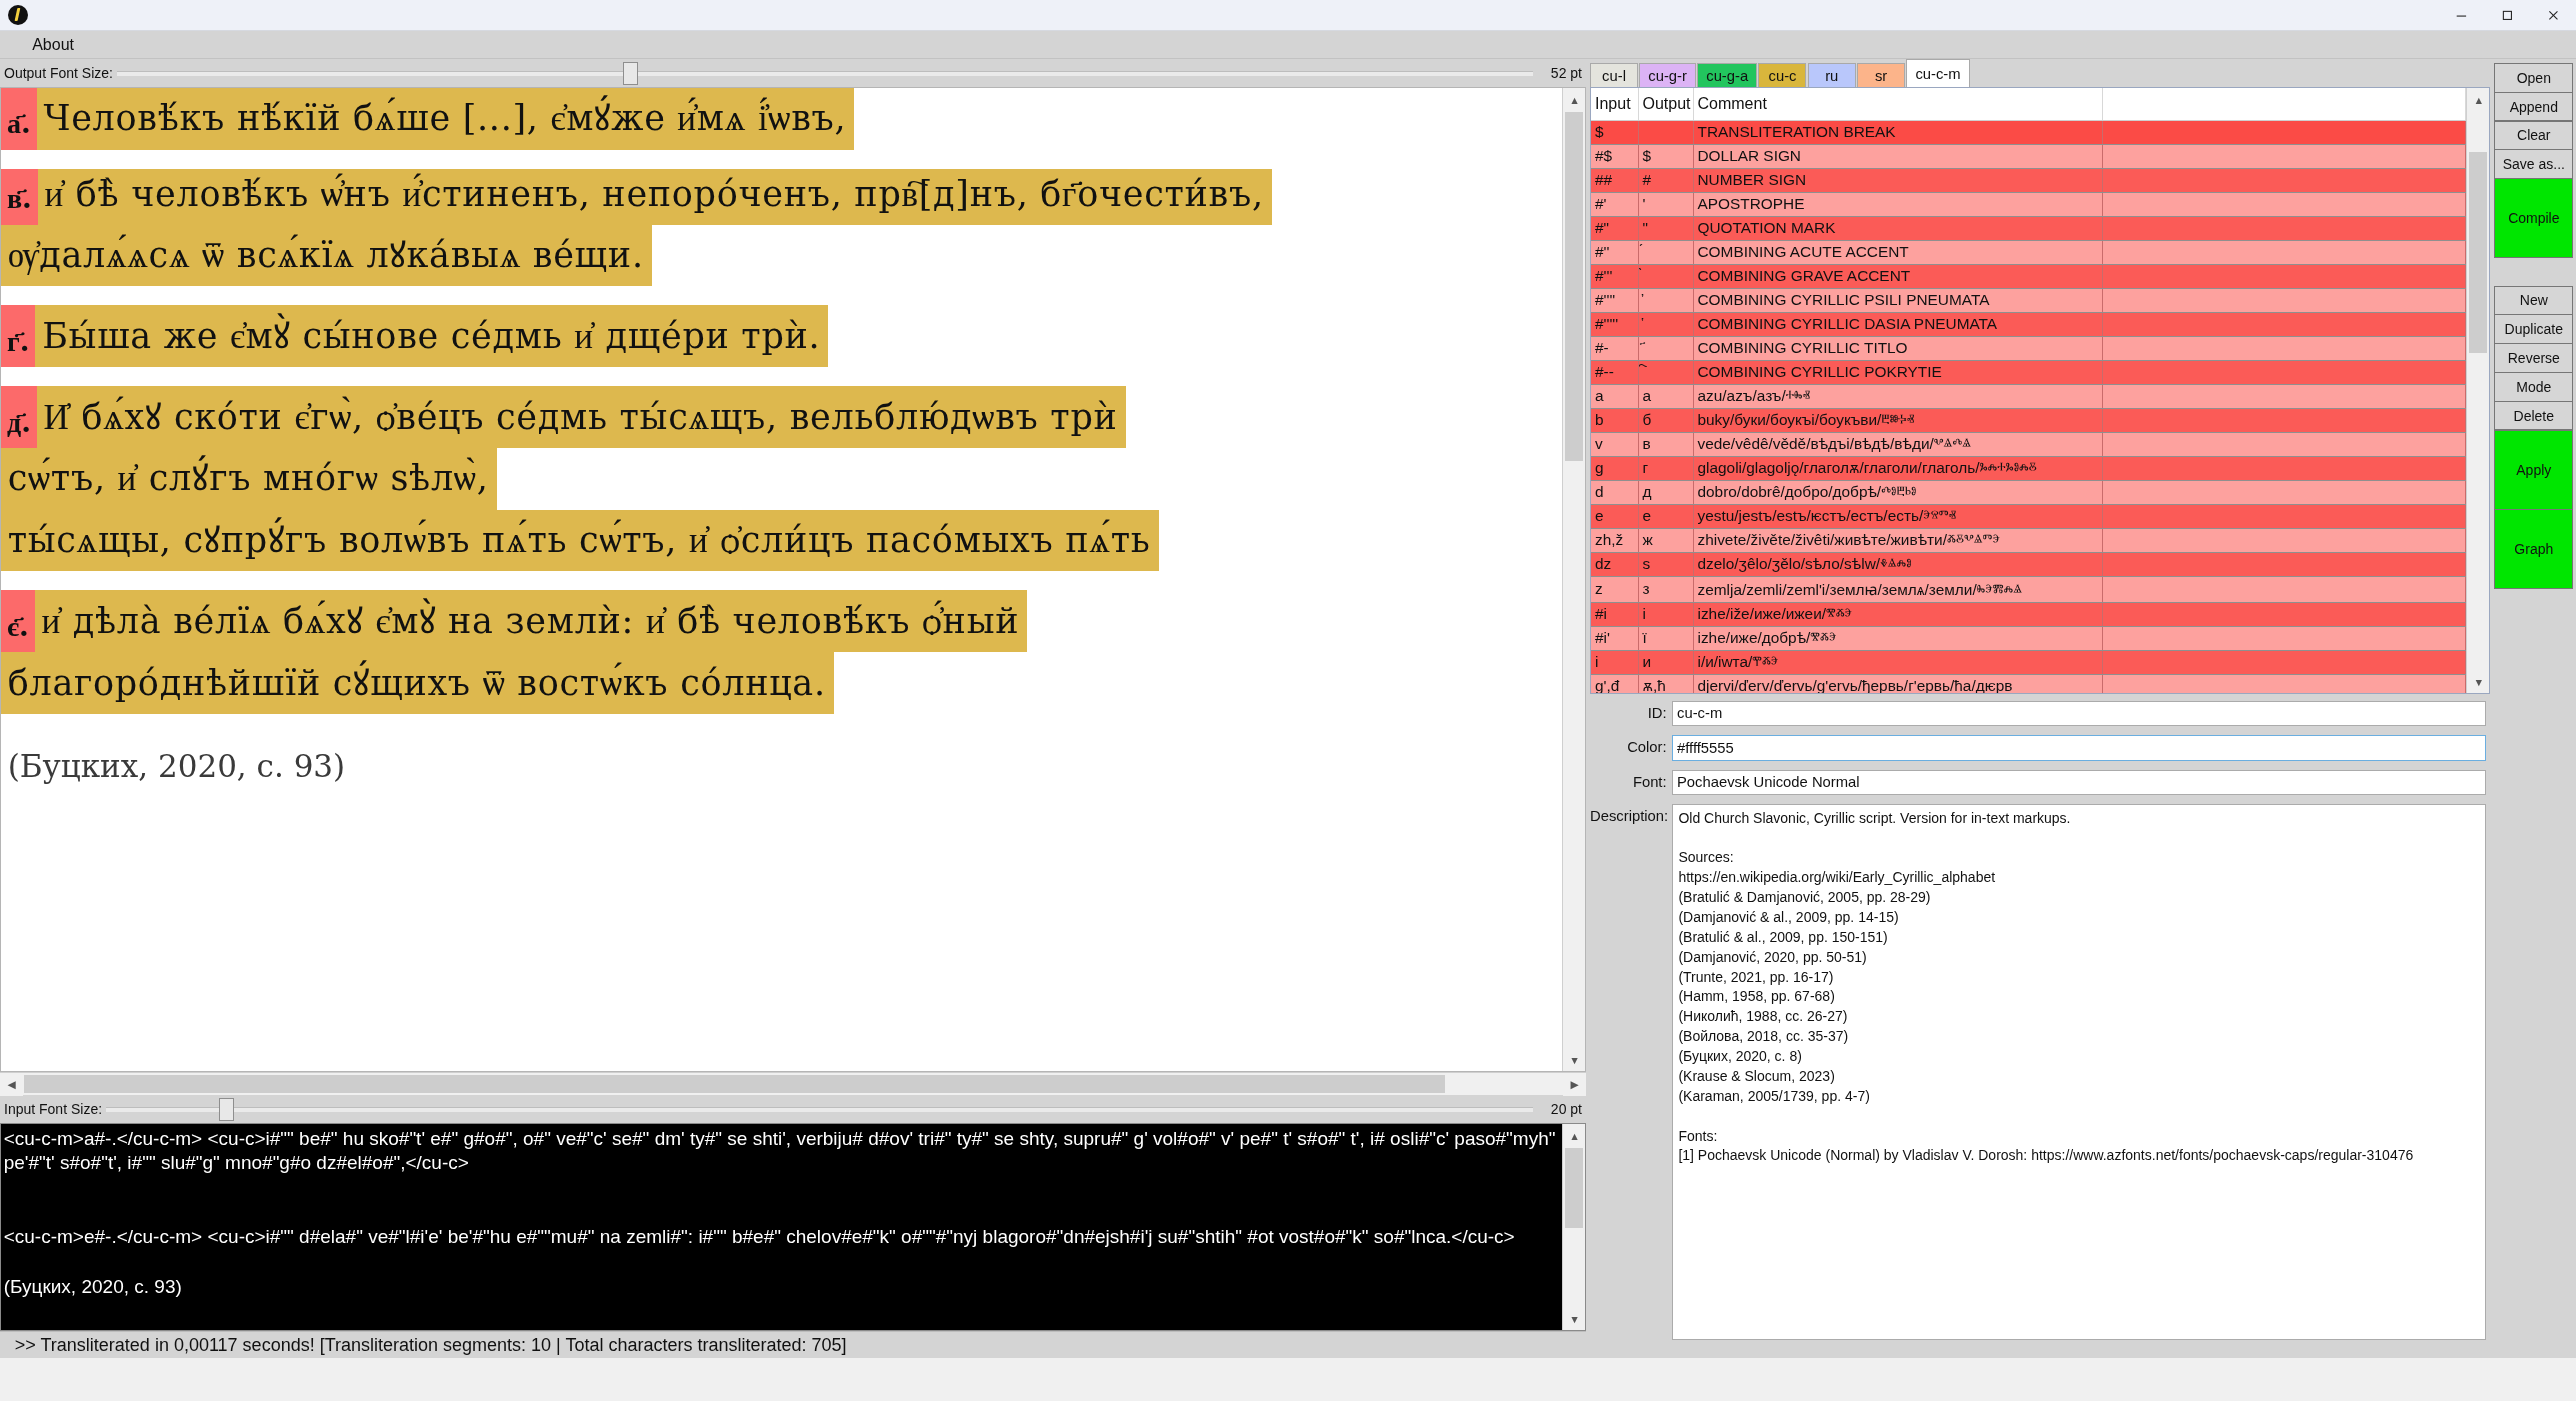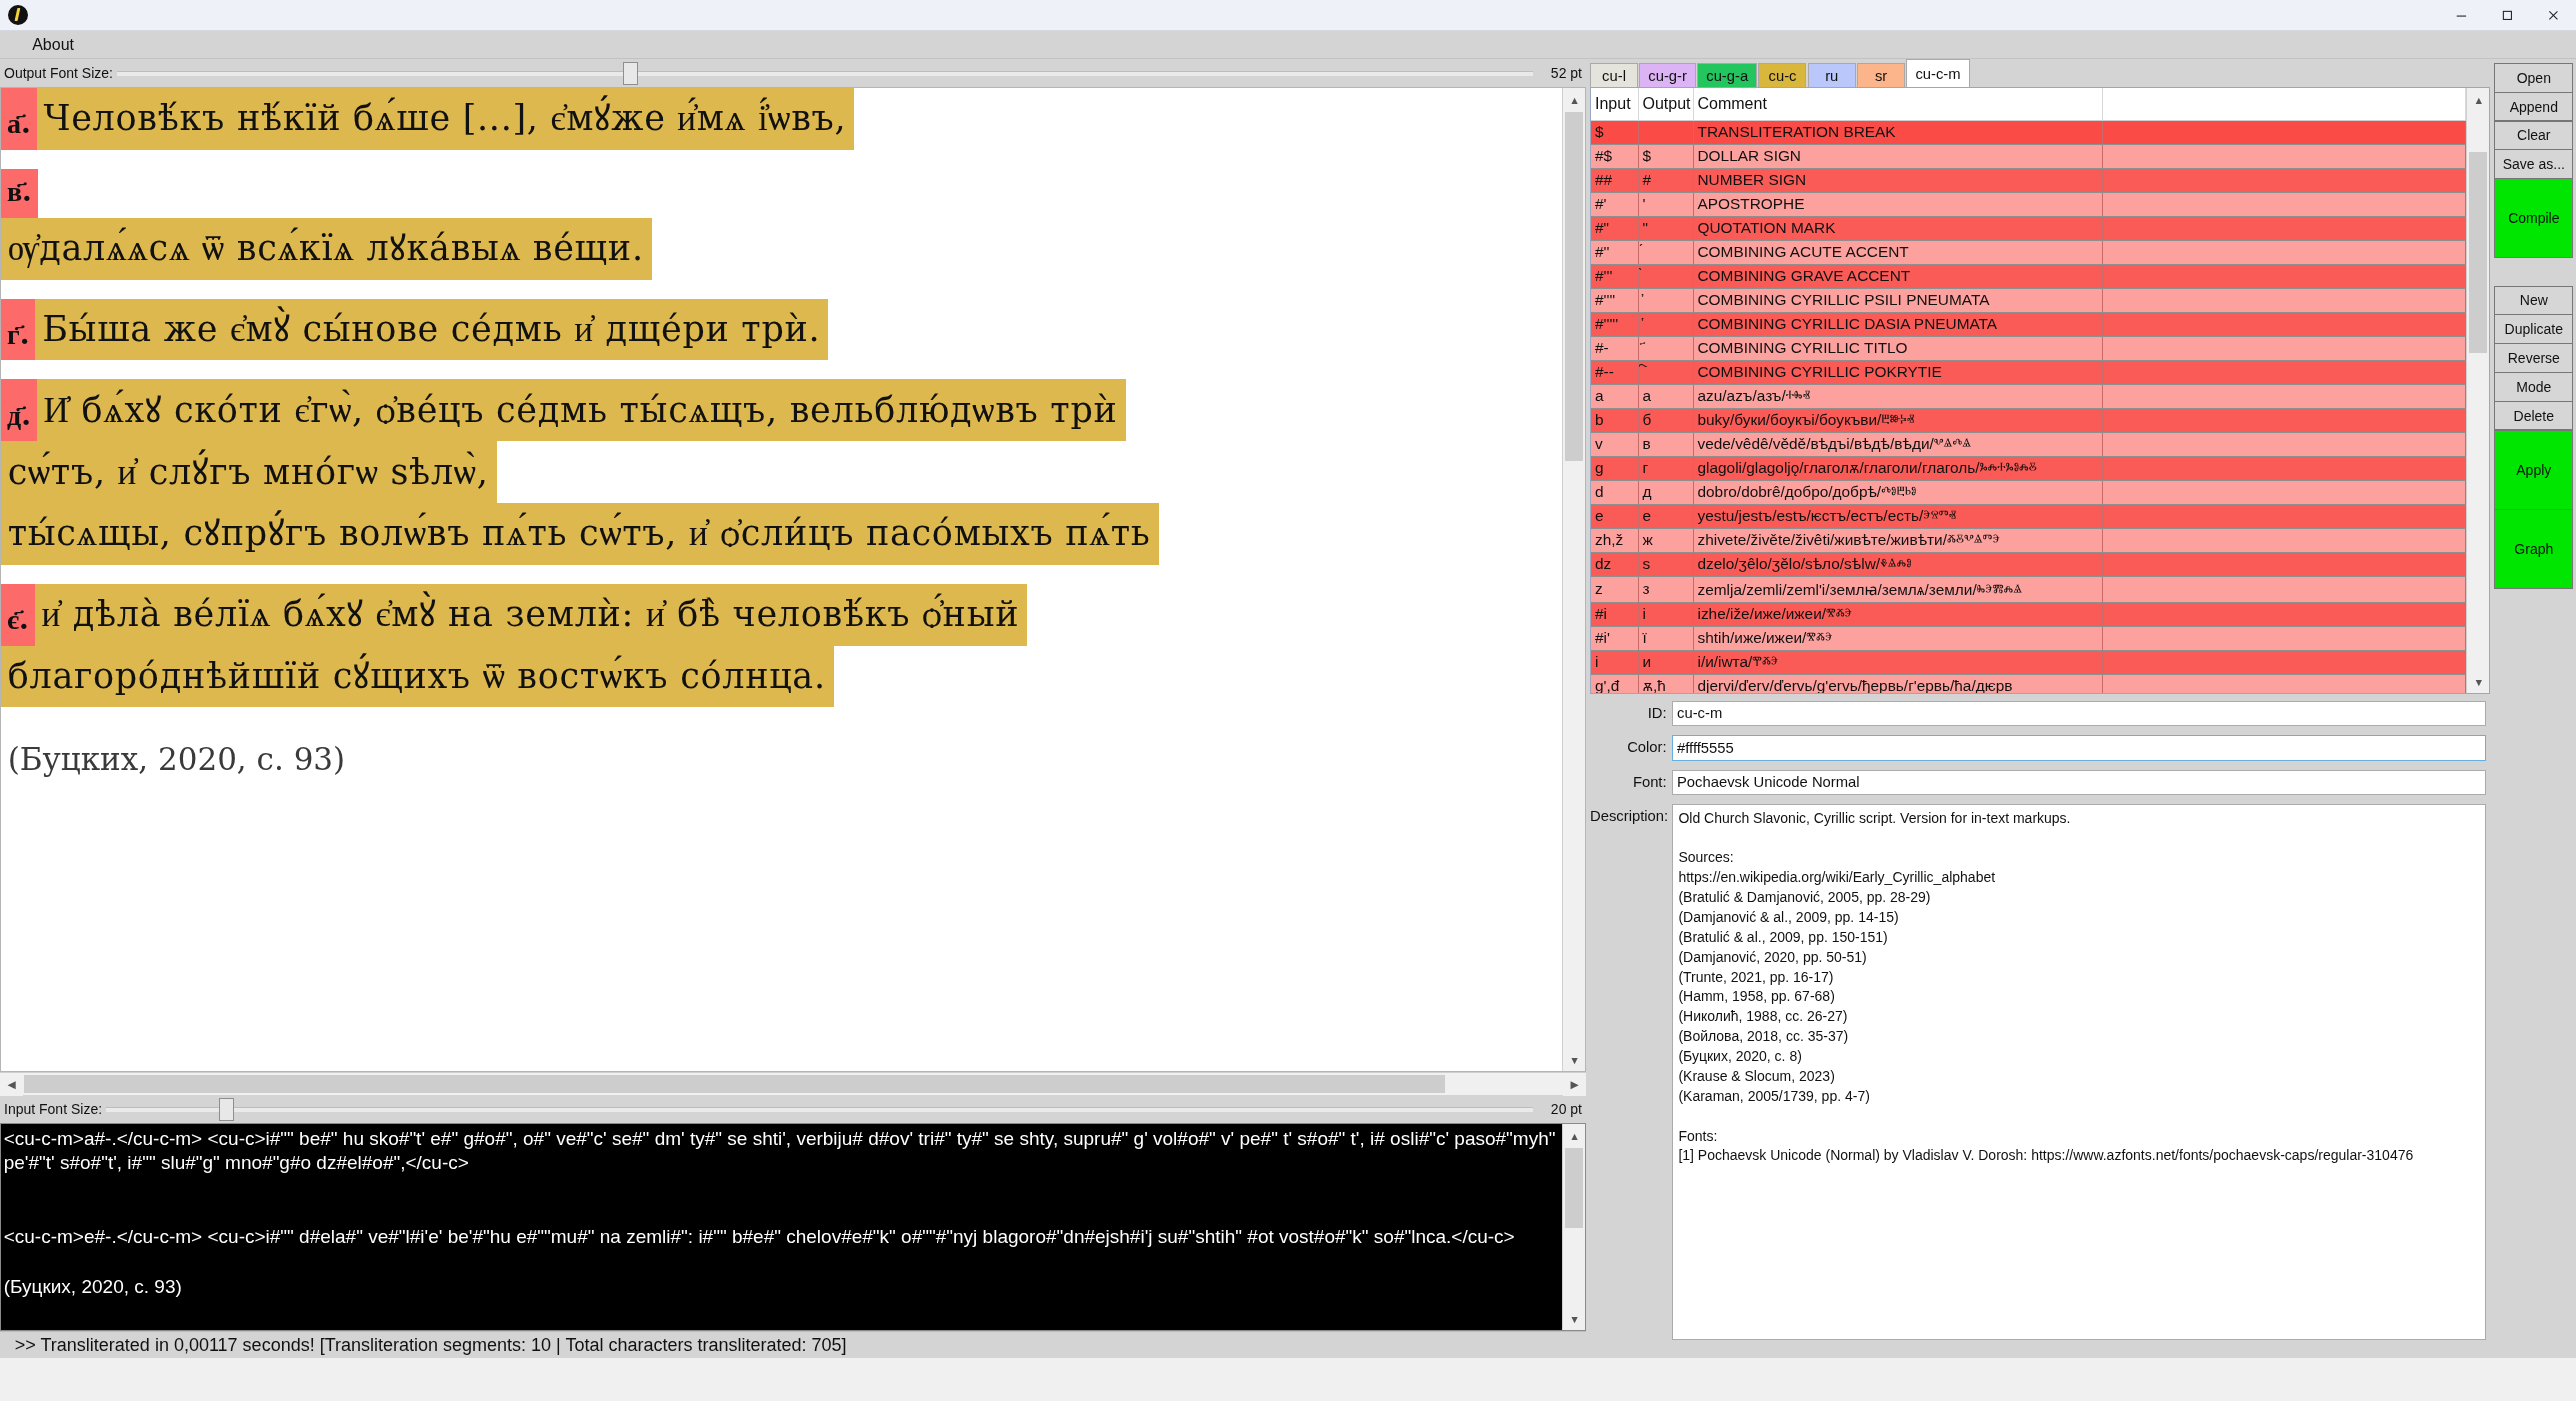--- a/index.html
+++ b/index.html
@@ -325,20 +325,21 @@
         <div class="verse">
           <div class="verse-row">
             <span class="vnum">а҃.</span>
             <span class="vtext">Человѣ́къ нѣ́кїй бѧ́ше [...], є҆мꙋ́же и҆́мѧ і҆́ѡвъ,</span>
           </div>
         </div>
 
         <div class="verse">
           <div class="verse-row">
             <span class="vnum">в҃.</span>
+            <span class="vtext">и҆ бѣ̀ человѣ́къ ѡ҆́нъ и҆́стиненъ, непоро́ченъ, прв҇[д]нъ, бг҃очести́въ,</span>
           </div>
           <div class="verse-row">
             <span class="vtext cont">ѹ҆далѧ́ѧсѧ ѿ всѧ́кїѧ лꙋка́выѧ ве́щи.</span>
           </div>
         </div>
 
         <div class="verse">
           <div class="verse-row">
             <span class="vnum">г҃.</span>
             <span class="vtext">Бы́ша же є҆мꙋ̀ сы́нове се́дмь и҆ дще́ри трѝ.</span>
@@ -557,21 +558,21 @@
               </tr>
               <tr class="dark">
                 <td class="col-in">#i</td>
                 <td class="col-out">і</td>
                 <td class="col-com">izhe/iže/иже/ижеи/ⰺⰶⰵ</td>
                 <td class="col-x"></td>
               </tr>
               <tr class="light">
                 <td class="col-in">#i'</td>
                 <td class="col-out">ї</td>
-                <td class="col-com">shtih/иже/ижеи/ⰺⰶⰵ</td>
+                <td class="col-com">izhe/иже/добрѣ/ⰺⰶⰵ</td>
                 <td class="col-x"></td>
               </tr>
               <tr class="dark">
                 <td class="col-in">i</td>
                 <td class="col-out">и</td>
                 <td class="col-com">i/и/iwта/ⰹⰶⰵ</td>
                 <td class="col-x"></td>
               </tr>
               <tr class="light">
                 <td class="col-in">g',đ</td>

